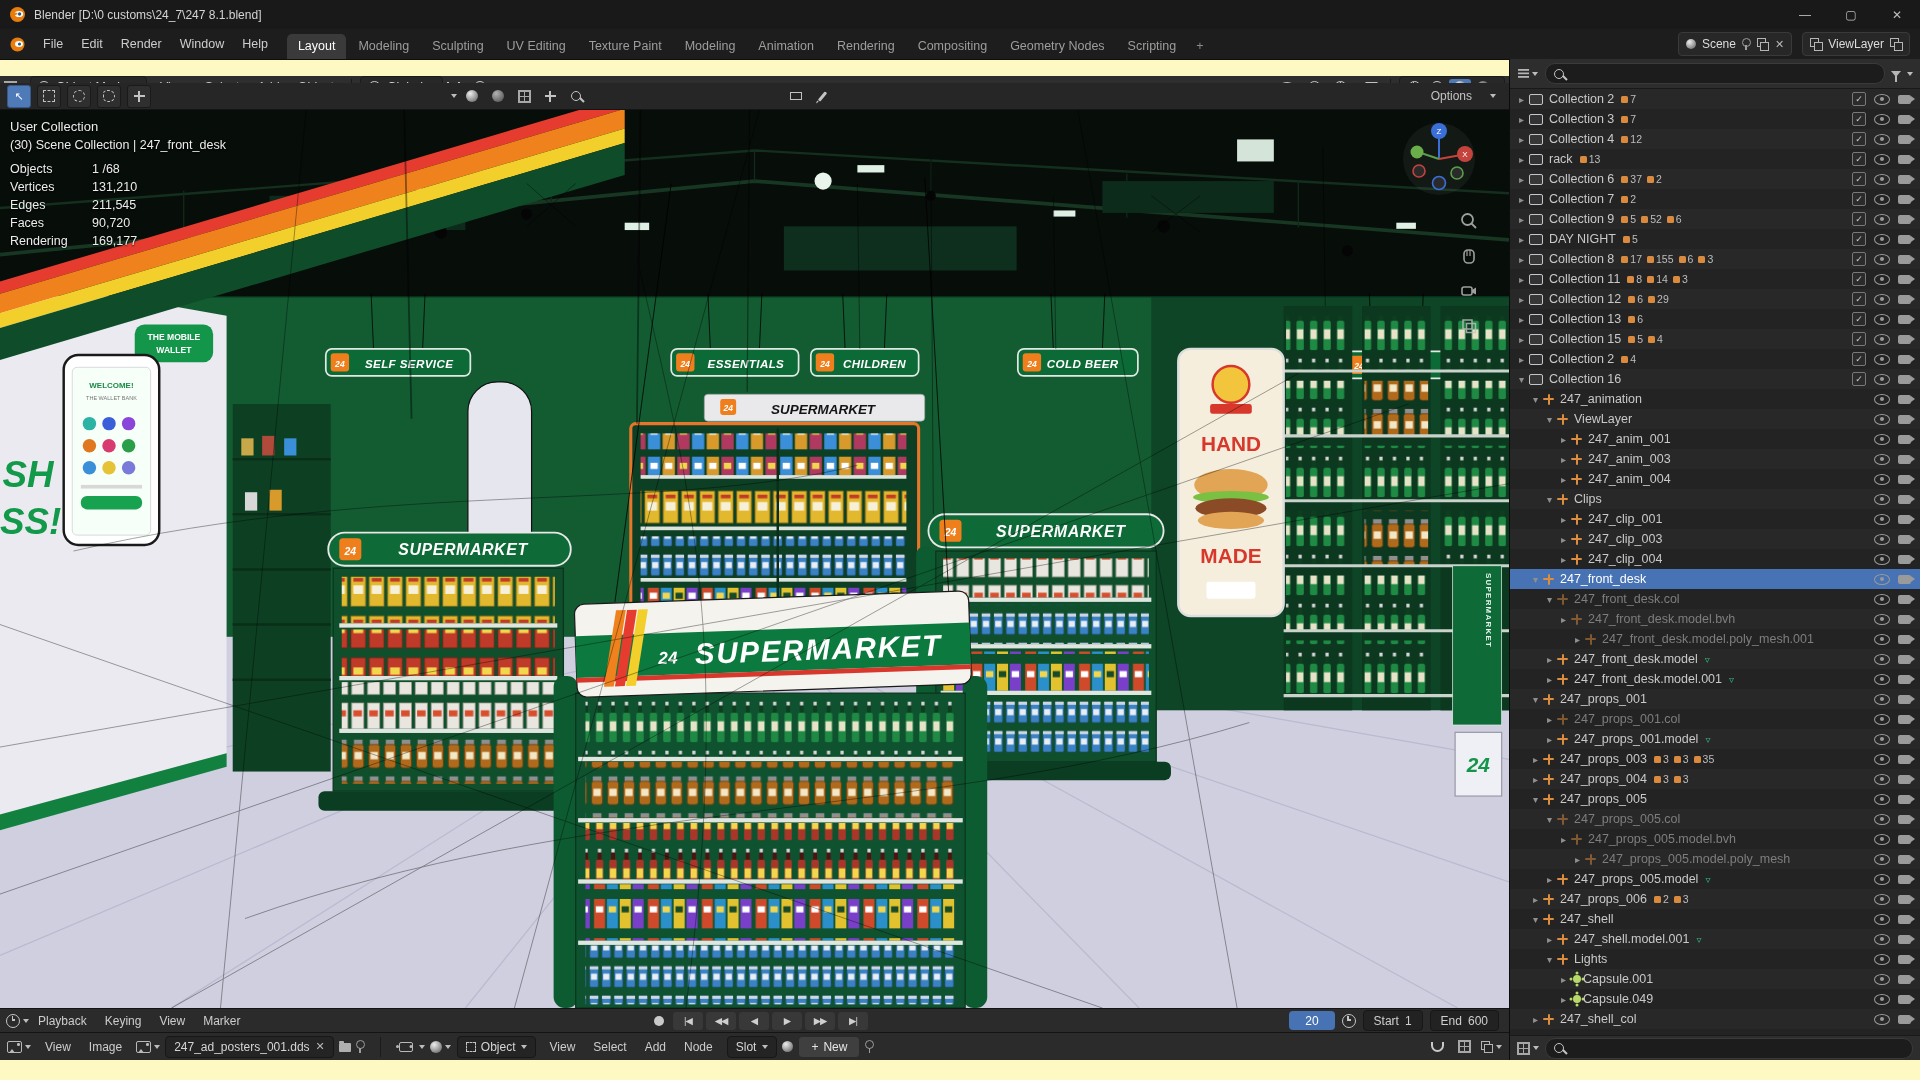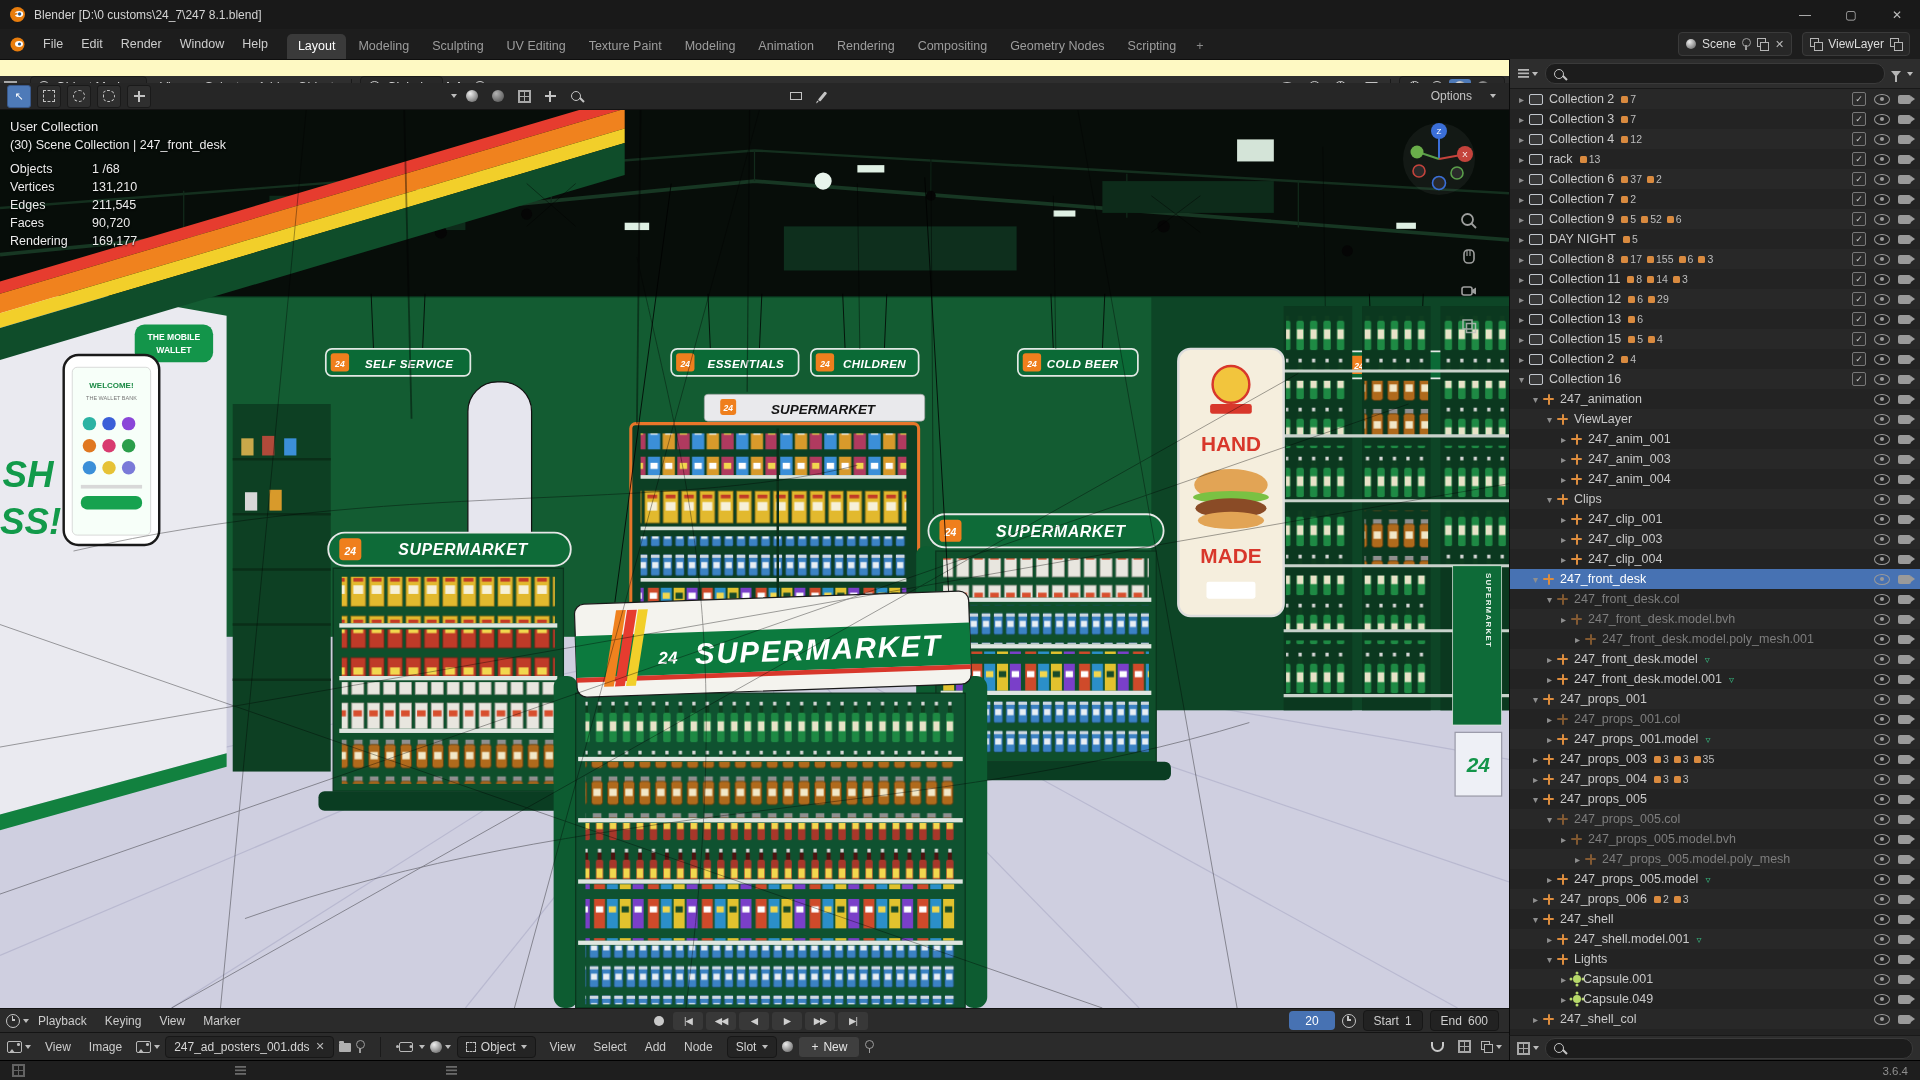--- a/index.html
+++ b/index.html
@@ -1528,21 +1528,14 @@
   <div class="outliner2">
     <div class="icobtn">
         <span class="i i-grid"></span>
         <span class="caret"></span>
       </div>
     <div class="search">
         <span class="i i-mag"></span>
       </div>
   </div>
 
-  <div class="statusbar">
-    <span class="i i-grid" style="opacity:.5"></span>
-    <span class="i i-list" style="opacity:.5;margin-left:210px"></span>
-    <span class="i i-list" style="opacity:.5;margin-left:200px"></span>
-    <div style="margin-left:auto"></div>
-    <span>3.6.4</span>
-  </div>
 
 </div>
 
 </body></html>

